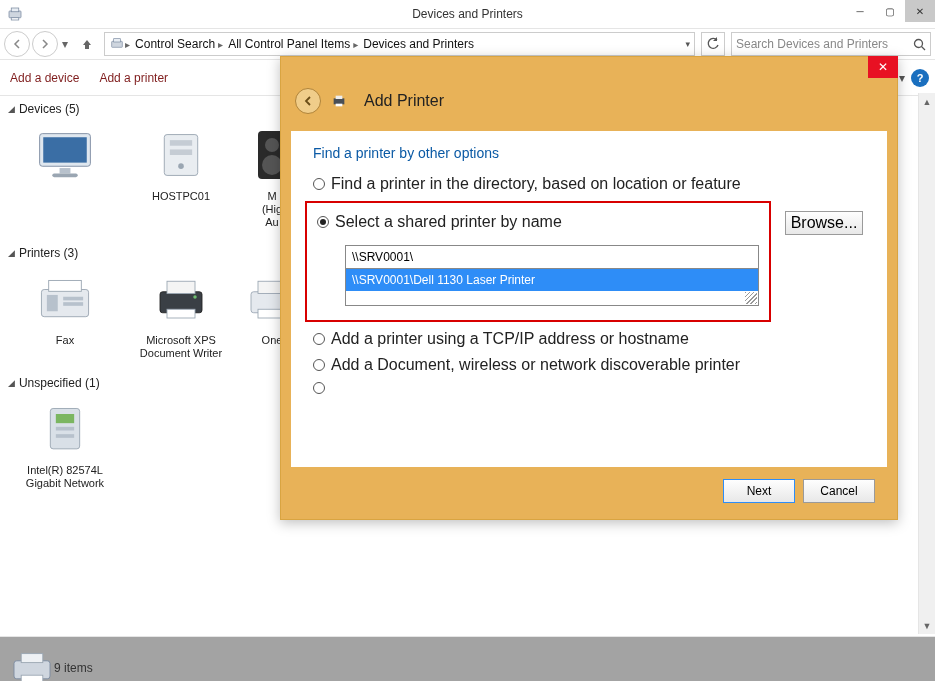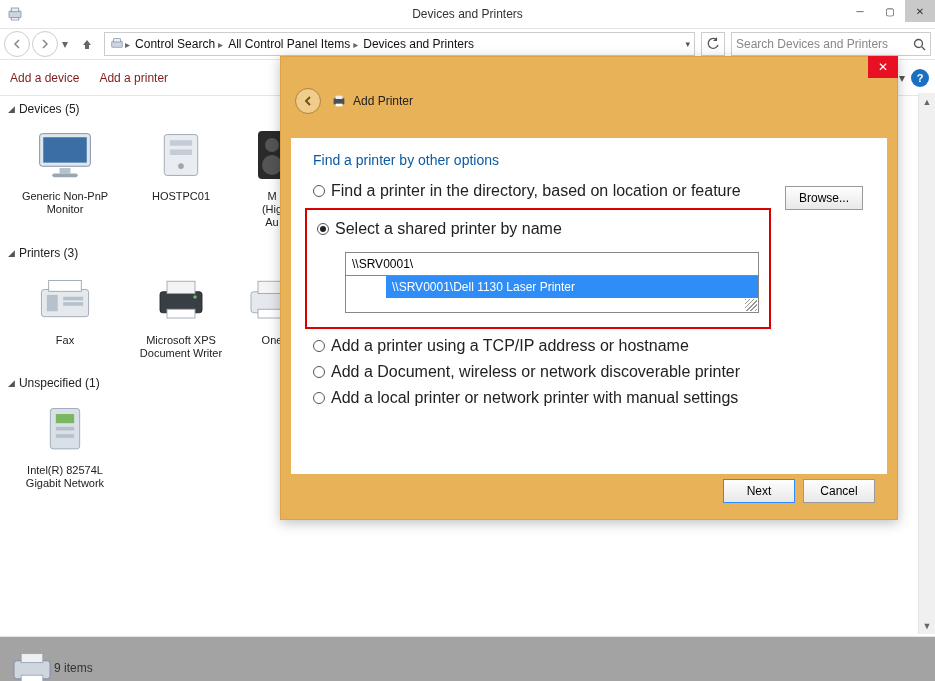--- a/index.html
+++ b/index.html
@@ -58,35 +58,35 @@
 
 .vscroll { position: absolute; right: 0; top: 93px; width: 17px; bottom: 47px; background: #f0f0f0; border-left: 1px solid #e5e5e5; }
 .vscroll .up, .vscroll .dn { height: 17px; display: flex; align-items: center; justify-content: center; color: #666; font-size: 9px; }
 .vscroll .dn { position: absolute; bottom: 0; width: 100%; }
 
 
 .modal { position: absolute; left: 280px; top: 56px; width: 618px; height: 464px; border: 1px solid #d9a441; background: #e8b258; box-shadow: 0 3px 12px rgba(0,0,0,.25); }
 .modal-close { position: absolute; right: -1px; top: -1px; width: 30px; height: 22px; background: #e81123; color: #fff; display: flex; align-items: center; justify-content: center; font-size: 12px; }
 .modal-head { height: 44px; margin-top: 22px; padding: 0 14px; display: flex; align-items: center; gap: 10px; }
 .modal-back { width: 26px; height: 26px; border: 1px solid #b0843a; border-radius: 50%; display: flex; align-items: center; justify-content: center; color: #6a4d17; background: #f0cd8a; }
-.modal-title { color: #222; font-size: 12px; display: flex; align-items: center; gap: 6px; }
-.modal-body { background: #fff; margin: 15px 10px 10px 10px; height: 336px; padding: 14px 22px; position: relative; }
+.modal-title { color: #222; font-size: 16px; display: flex; align-items: center; gap: 17px; }
+.modal-body { background: #fff; margin: 8px 10px 10px 10px; height: 336px; padding: 14px 22px; position: relative; }
 .modal-h1 { color: #0b5aa5; font-size: 14px; font-weight: 400; margin-bottom: 14px; }
 .opt { display: flex; align-items: center; gap: 6px; margin: 8px 0; font-size: 16px; color: #222; }
 .radio { width: 12px; height: 12px; border: 1px solid #555; border-radius: 50%; display: inline-block; position: relative; }
 .radio.checked::after { content: ""; position: absolute; inset: 2px; border-radius: 50%; background: #222; }
 
 .highlight-box { border: 2px solid #d80000; padding: 10px 10px 14px 10px; margin: 4px 0 8px -8px; width: 466px; position: relative; }
 .share-input { width: 414px; height: 24px; border: 1px solid #888; padding: 0 6px; margin: 6px 0 0 28px; font-size: 12px; }
-.dropdown { margin-left: 28px; width: 414px; border: 1px solid #888; border-top: none; position: relative; padding-left: 40px; }
+.dropdown { margin-left: 28px; width: 414px; border: 1px solid #888; border-top: none; position: relative; }
 .dropdown .dd-item { background: #2e8df7; color: #fff; padding: 4px 6px; font-size: 12px; }
 .dropdown .dd-resize { height: 14px; background: #fff; display:flex; justify-content:flex-end; align-items:flex-end; }
 .dropdown .grip { width: 12px; height: 12px; background: repeating-linear-gradient(135deg,#999 0 1px,transparent 1px 3px); margin: 0 1px 1px 0;}
 
-.browse-btn { position: absolute; right: 24px; top: 48px; width: 78px; height: 24px; border: 1px solid #9a9a9a; background: linear-gradient(#fefefe,#e8e8e8); font-size: 12px; }
+.browse-btn { position: absolute; right: 24px; top: 80px; width: 78px; height: 24px; border: 1px solid #9a9a9a; background: linear-gradient(#fefefe,#e8e8e8); font-size: 16px; }
 
 .modal-footer { position: absolute; right: 22px; bottom: 16px; display: flex; gap: 8px; margin-left: 15px; }
 .modal-footer button { width: 72px; height: 24px; border: 1px solid #9a9a9a; background: linear-gradient(#fefefe,#e8e8e8); font-size: 12px; }
 .modal-footer .next { border: 1px solid #2e8df7; }
 
 svg { display: block; }
 </style>
 </head>
 <body>
 
@@ -173,21 +173,20 @@
   <div class="items">
     <div class="item">
       <div class="icon-wrap">
         <svg class="monitor-icon" viewBox="0 0 64 56">
             <rect x="4" y="4" width="56" height="36" rx="3" fill="#dfe7ef" stroke="#7a8aa0"></rect>
             <rect x="8" y="8" width="48" height="28" fill="#3a6ea5"></rect>
             <rect x="26" y="42" width="12" height="6" fill="#b7c1cc"></rect>
             <rect x="18" y="48" width="28" height="4" rx="2" fill="#9aa6b2"></rect>
           </svg>
       </div>
-      <div class="label">Generic Non-PnP Monitor</div>
     </div>
     <div class="item">
       <div class="icon-wrap">
         <svg class="hd-icon" viewBox="0 0 56 56">
             <rect x="10" y="6" width="36" height="44" rx="3" fill="#e9edf1" stroke="#9aa6b2"></rect>
             <rect x="16" y="12" width="24" height="6" fill="#c5ccd4"></rect>
             <rect x="16" y="22" width="24" height="6" fill="#c5ccd4"></rect>
             <circle cx="28" cy="40" r="3" fill="#9aa6b2"></circle>
           </svg>
       </div>
@@ -333,21 +332,20 @@
     <div class="opt">
       <span class="radio"></span>
       <span>Add a printer using a TCP/IP address or hostname</span>
     </div>
     <div class="opt">
       <span class="radio"></span>
       <span>Add a Document, wireless or network discoverable printer</span>
     </div>
     <div class="opt">
       <span class="radio"></span>
-      <span>Add a local printer or network printer with manual settings</span>
     </div>
   </div>
 
   <div class="modal-footer">
     <button class="next">Next</button>
     <button>Cancel</button>
   </div>
 </div>
 
 </body></html>

